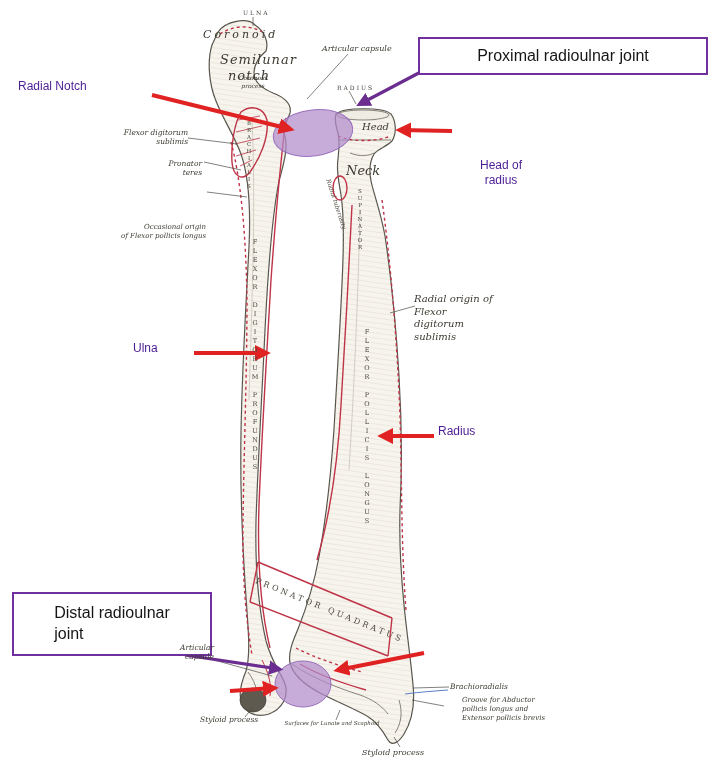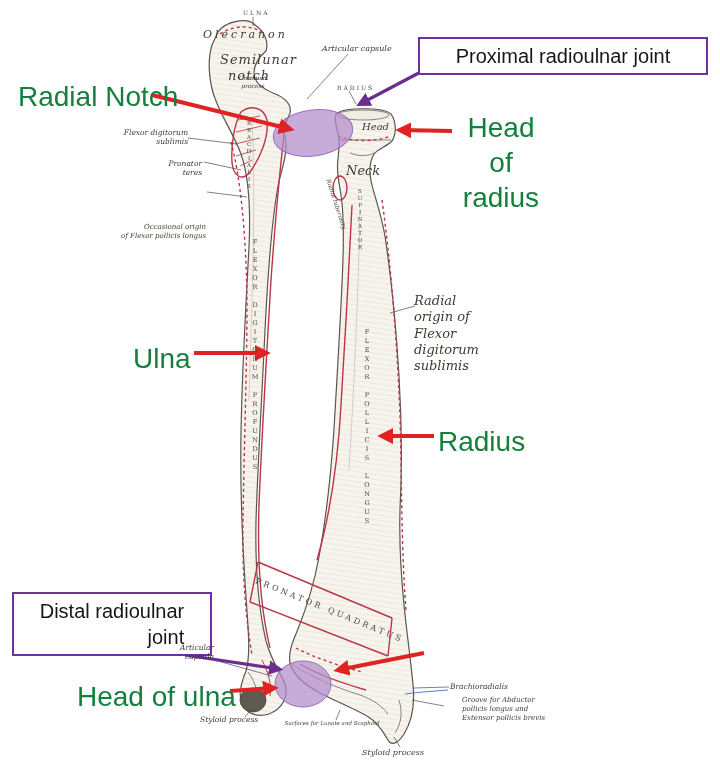--- a/index.html
+++ b/index.html
@@ -2,28 +2,28 @@
 <html><head>
 <meta charset="utf-8">
 <style>
   * { margin:0; padding:0; box-sizing:border-box; }
   html,body { width:720px; height:760px; background:#fff; }
   body { font-family:"Liberation Sans", sans-serif; }
   .canvas { position:relative; width:720px; height:760px; background:#ffffff; overflow:hidden; }
   svg.layer { position:absolute; left:0; top:0; }
 
   
-  .ann { position:absolute; color:#15803d; font-size:28px; line-height:1.25;
+  .ann { position:absolute; color:#4c1d95; font-size:12px; line-height:1.25;
          font-family:"Liberation Sans", sans-serif; white-space:pre-line; }
-  .ann.center { text-align:center; }
+  .ann.center { text-align:center;margin-top:48px; }
 
   
   .pbox { position:absolute; border:2.5px solid #7030a0; background:#ffffff;
-          display:flex; align-items:center; justify-content:center; text-align:right;
-          color:#161616; font-size:20px; line-height:1.3; white-space:pre-line; }
+          display:flex; align-items:center; justify-content:center; text-align:left;
+          color:#161616; font-size:16px; line-height:1.3; white-space:pre-line; }
 
   
   .fig { position:absolute; font-family:"DejaVu Serif", serif; font-style:italic;
          color:#3d3a31; white-space:pre-line; line-height:1.25; font-size:7.5px; }
   .fig.right { text-align:right; }
   .fig.center { text-align:center; }
   .caps { font-style:normal; letter-spacing:2px; font-size:6px; color:#45423a; }
 
   
   .vtext { position:absolute; writing-mode:vertical-rl; text-orientation:upright;
@@ -168,40 +168,39 @@
     <span>Proximal radioulnar joint</span>
   </div>
   <div class="ann center" style="left:452px; top:110px; width:98px;">Head of
 radius</div>
   <div class="ann" style="left:133px; top:341px;">Ulna</div>
   <div class="ann" style="left:438px; top:424px;">Radius</div>
   <div class="pbox" style="left:12px; top:592px; width:200px; height:64px;">
     <span>Distal radioulnar
 joint</span>
   </div>
-  <div class="ann" style="left:77px; top:679px;">Head of ulna</div>
 
   <div class="fig caps" style="left:243px; top:9px;">ULNA</div>
-  <div class="fig" style="left:203px; top:28px; font-size:11px; letter-spacing:3px;">Olecranon</div>
+  <div class="fig" style="left:203px; top:28px; font-size:11px; letter-spacing:3px;">Coronoid</div>
   <div class="fig center" style="left:220px; top:52px; width:58px; font-size:13px; letter-spacing:1px;">Semilunar
 notch</div>
   <div class="fig center" style="left:227px; top:74px; width:52px; font-size:6px;">Coronoid
 process</div>
   <div class="fig" style="left:322px; top:44px; font-size:8px;">Articular capsule</div>
   <div class="fig caps" style="left:337px; top:84px;">RADIUS</div>
   <div class="fig" style="left:362px; top:121px; font-size:10px;">Head</div>
   <div class="fig" style="left:346px; top:163px; font-size:13px;">Neck</div>
   <div class="rot75" style="left:332px; top:178px;">Radial tuberosity</div>
   <div class="fig right" style="left:116px; top:128px; width:72px;">Flexor digitorum
 sublimis</div>
   <div class="fig right" style="left:156px; top:153px; width:46px;margin-top:6px;">Pronator
 teres</div>
   <div class="fig right" style="left:102px; top:183px; width:104px; font-size:7px;margin-top:40px;">Occasional origin
 of Flexor pollicis longus</div>
-  <div class="fig" style="left:414px; top:293px; width:84px; font-size:13px;">Radial origin of
+  <div class="fig" style="left:414px; top:293px; width:84px; font-size:10px;">Radial origin of
 Flexor digitorum
 sublimis</div>
   <div class="fig right" style="left:166px; top:643px; width:48px;">Articular
 capsule</div>
   <div class="fig" style="left:200px; top:715px;">Styloid process</div>
   <div class="fig" style="left:450px; top:682px;">Brachioradialis</div>
   <div class="fig" style="left:446px; top:696px; width:120px; font-size:7px;margin-left:16px;">Groove for Abductor
 pollicis longus and
 Extensor pollicis brevis</div>
   <div class="fig center" style="left:280px; top:720px; width:104px; font-size:5.5px;">Surfaces for Lunate and Scaphoid</div>

